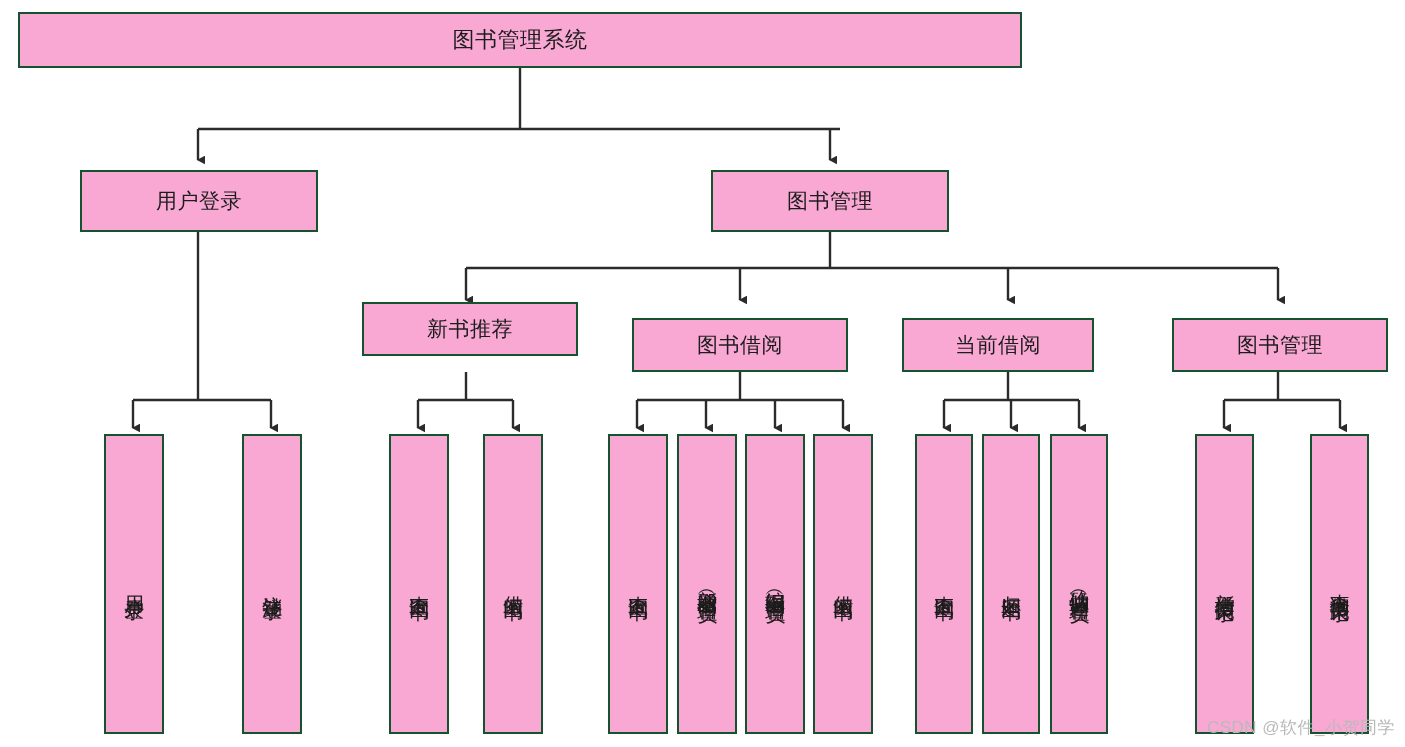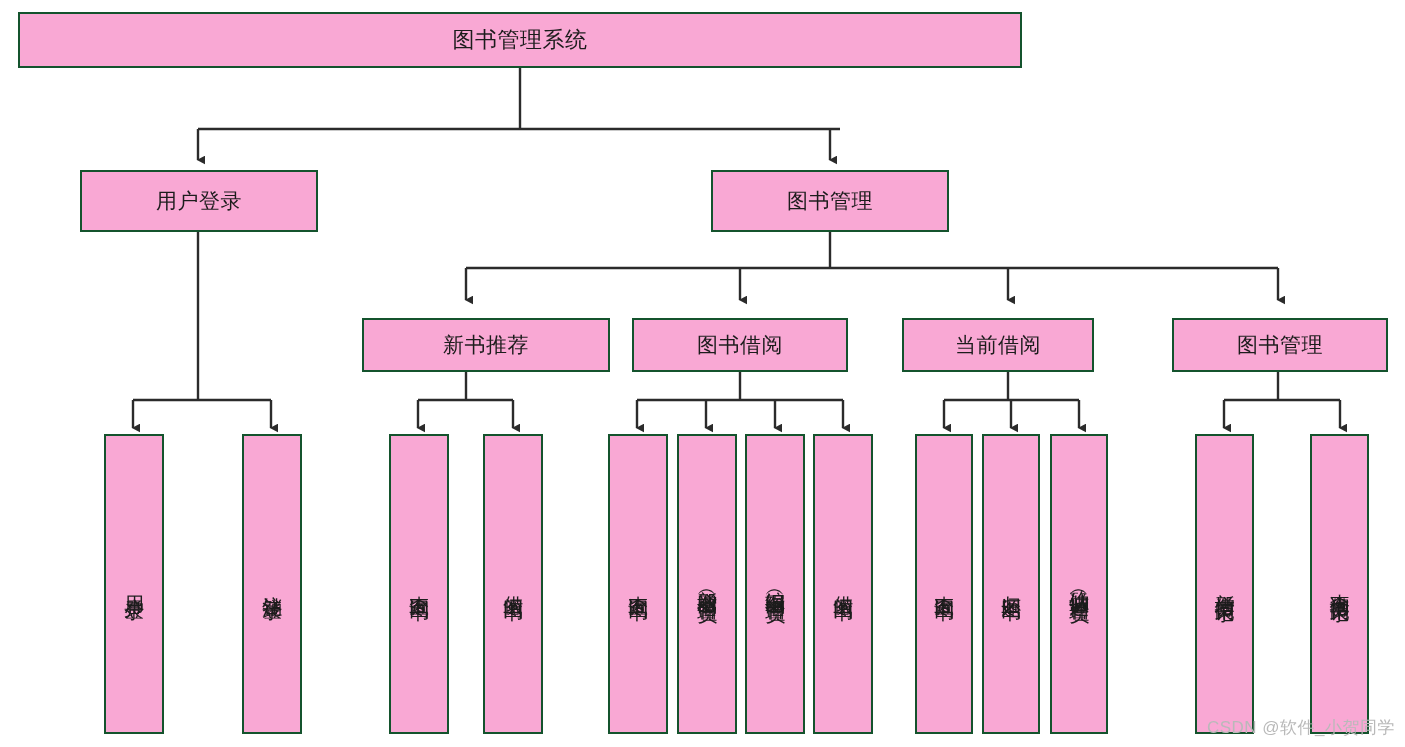--- a/index.html
+++ b/index.html
@@ -136,21 +136,21 @@
     <span class="label">图书管理系统</span>
   </div>
 
   <div class="node horiz" style="left:80px; top:170px; width:238px; height:62px;">
     <span class="label">用户登录</span>
   </div>
   <div class="node horiz" style="left:711px; top:170px; width:238px; height:62px;">
     <span class="label">图书管理</span>
   </div>
 
-  <div class="node horiz" style="left:362px; top:318px; width:248px; height:54px;">
+  <div class="node horiz" style="left:362px; top:302px; width:216px; height:54px;">
     <span class="label">新书推荐</span>
   </div>
   <div class="node horiz" style="left:632px; top:318px; width:216px; height:54px;">
     <span class="label">图书借阅</span>
   </div>
   <div class="node horiz" style="left:902px; top:318px; width:192px; height:54px;">
     <span class="label">当前借阅</span>
   </div>
   <div class="node horiz" style="left:1172px; top:318px; width:216px; height:54px;">
     <span class="label">图书管理</span>

